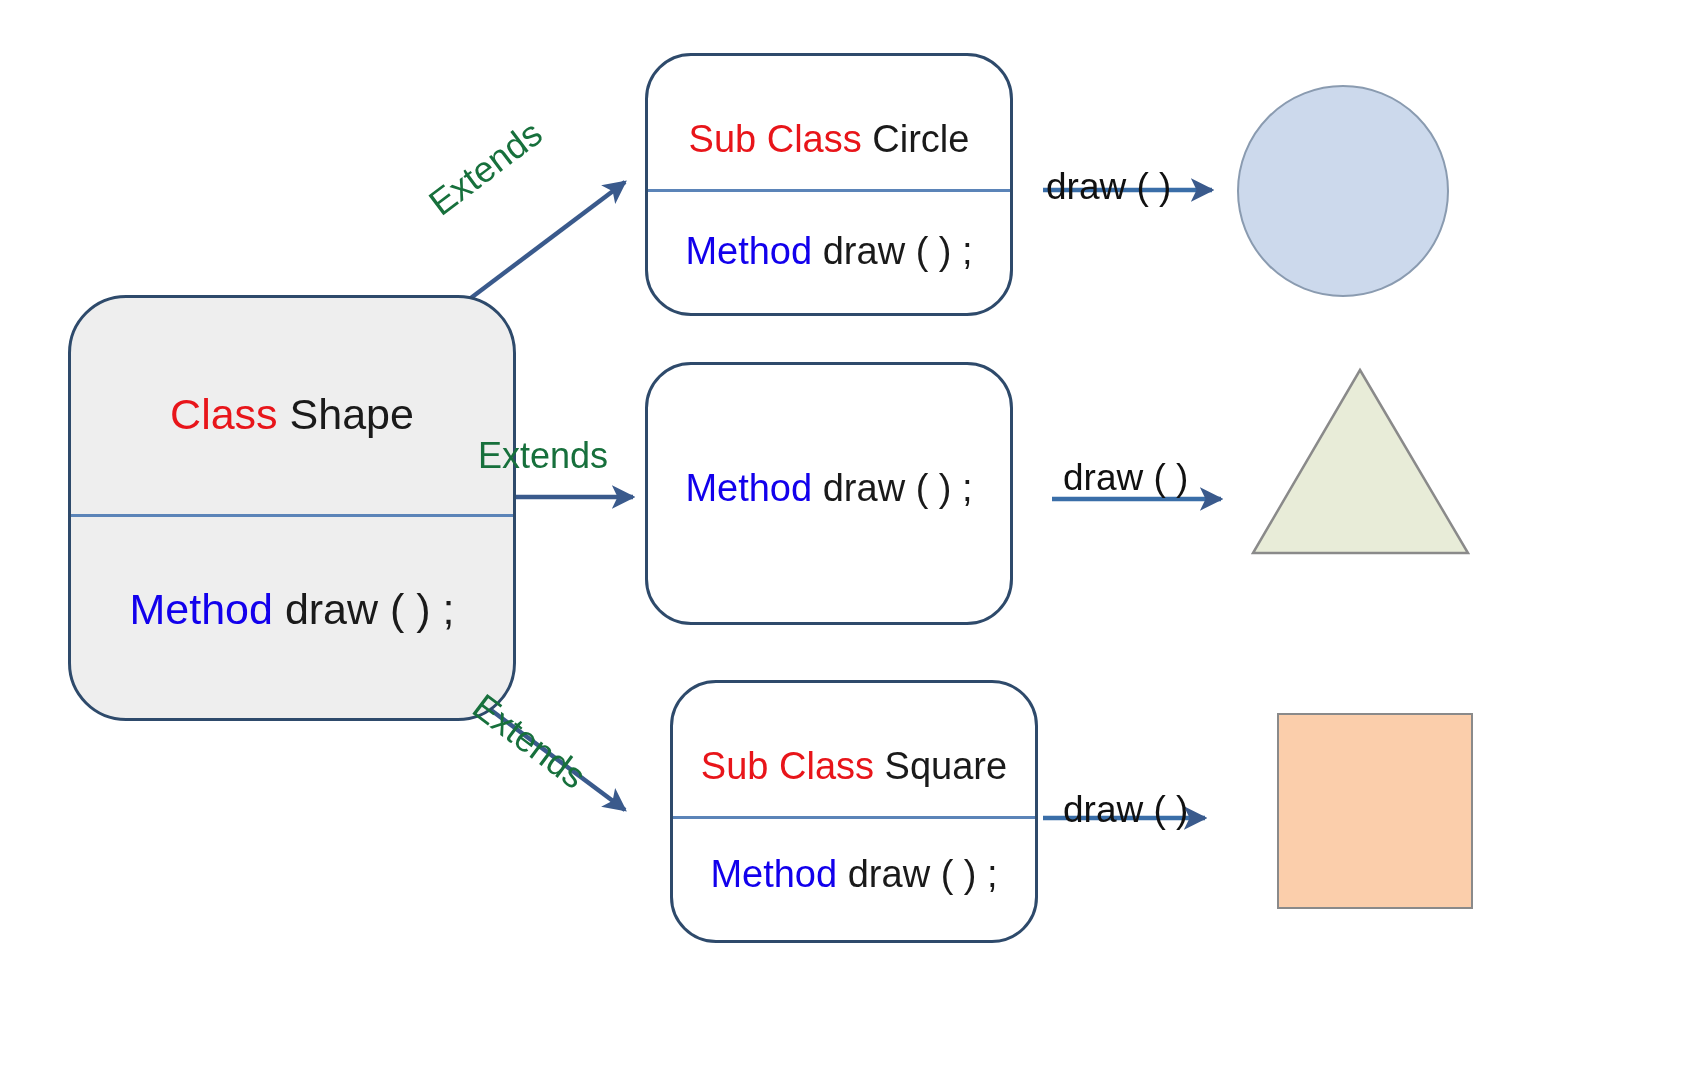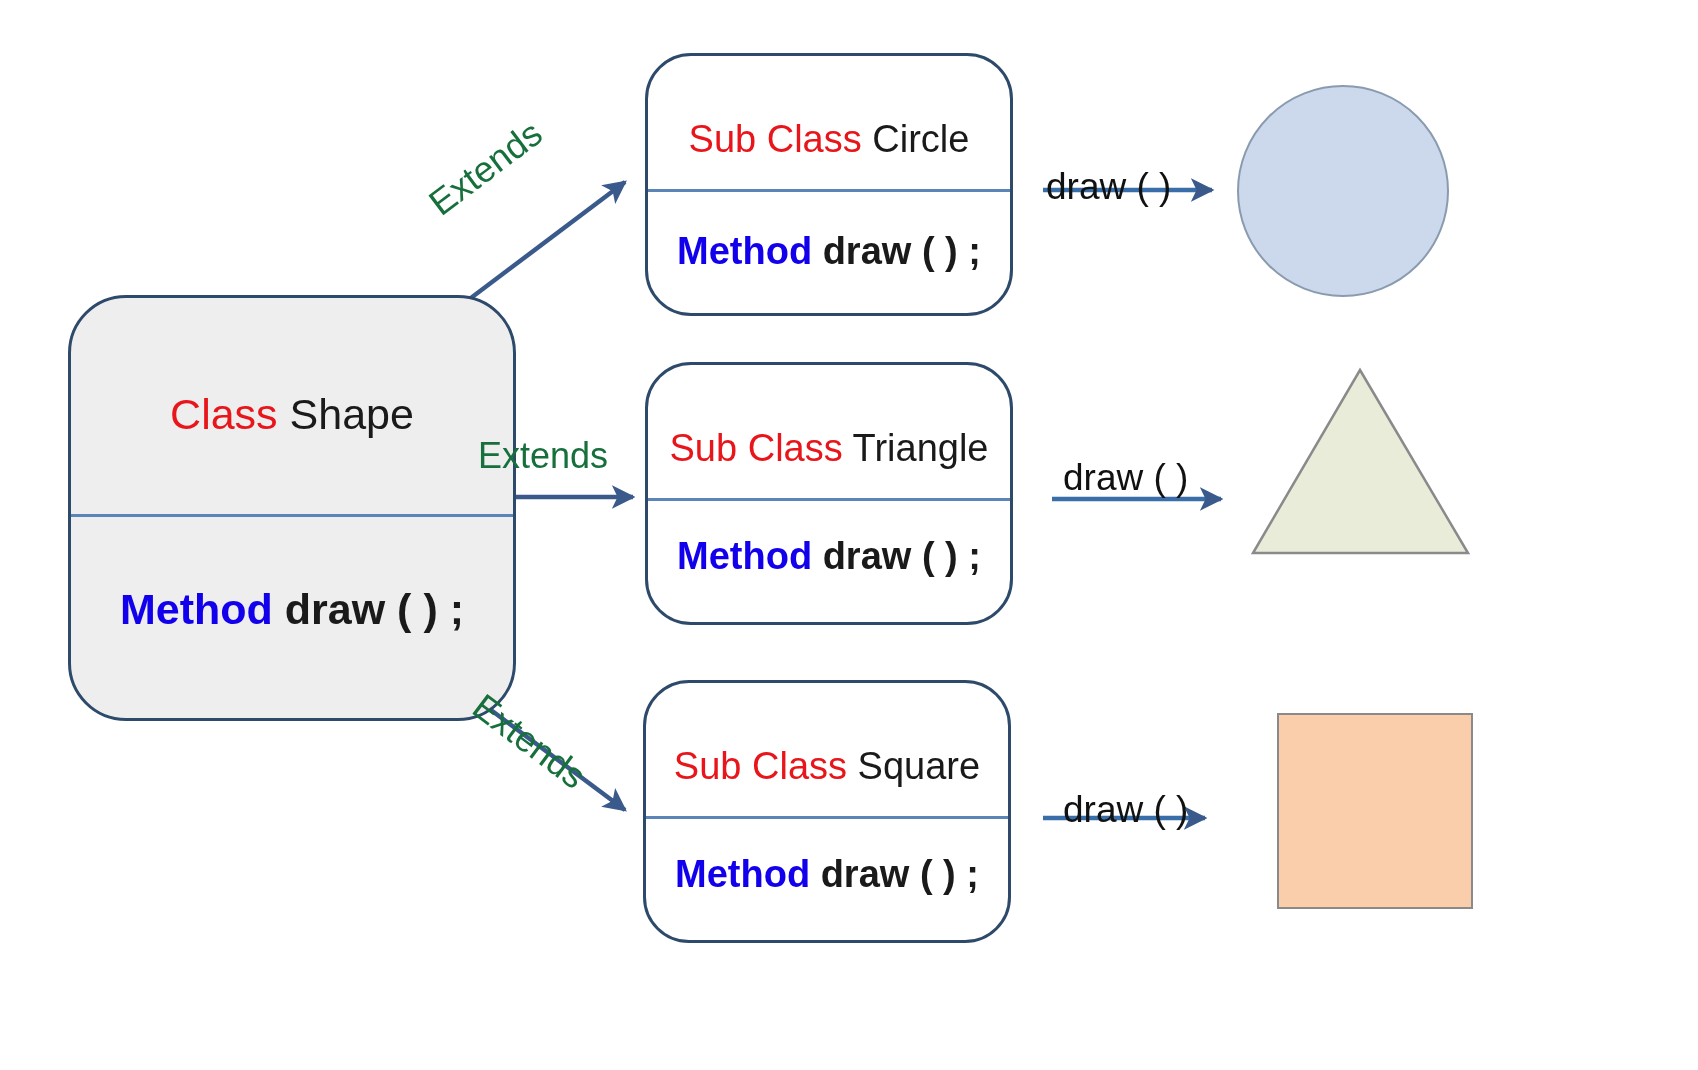--- a/index.html
+++ b/index.html
@@ -46,21 +46,20 @@
     display: flex;
     align-items: center;
     justify-content: center;
     border-bottom: 3px solid #5b84b8;
   }
   .box-body {
     flex: 1 1 auto;
     display: flex;
     align-items: center;
     justify-content: center;
-    font-weight: bold;
   }
   .box-line {
     white-space: nowrap;
     line-height: 1;
   }
   .kw-red   { color: #e8151a; }
   .kw-blue  { color: #1200ec; }
   .kw-black { color: #1a1a1a; }
 
   
@@ -72,21 +71,21 @@
 
   
   .sub-box { width: 368px; height: 263px; }
   .sub-box .box-header { height: 133px; }
   .sub-box .box-line { font-size: 38px; }
   .sub-box .title-line { position: relative; top: 16px; }
   .sub-box .method-line { position: relative; top: -6px; }
 
   #box-circle   { left: 645px; top: 53px; gap: 9px;  }
   #box-triangle { left: 645px; top: 362px; }
-  #box-square   { left: 643px; top: 680px; }
+  #box-square   { left: 670px; top: 680px; }
 
   
   .label {
     position: absolute;
     white-space: nowrap;
     line-height: 1;
     z-index: 4;
   }
   .extends-label {
     color: #17703c;
@@ -170,25 +169,20 @@
       </div>
     </div>
     <div class="box-body">
       <div class="box-line method-line">
         <span class="kw-blue">Method</span><span> </span><span class="kw-black">draw ( ) ;</span>
       </div>
     </div>
   </div>
 
   <div class="class-box sub-box" id="box-triangle">
-    <div class="box-header">
-      <div class="box-line title-line">
-        <span class="kw-red">Sub Class</span><span> </span><span class="kw-black">Triangle</span>
-      </div>
-    </div>
     <div class="box-body">
       <div class="box-line method-line">
         <span class="kw-blue">Method</span><span> </span><span class="kw-black">draw ( ) ;</span>
       </div>
     </div>
   </div>
 
   <div class="class-box sub-box" id="box-square">
     <div class="box-header">
       <div class="box-line title-line">

